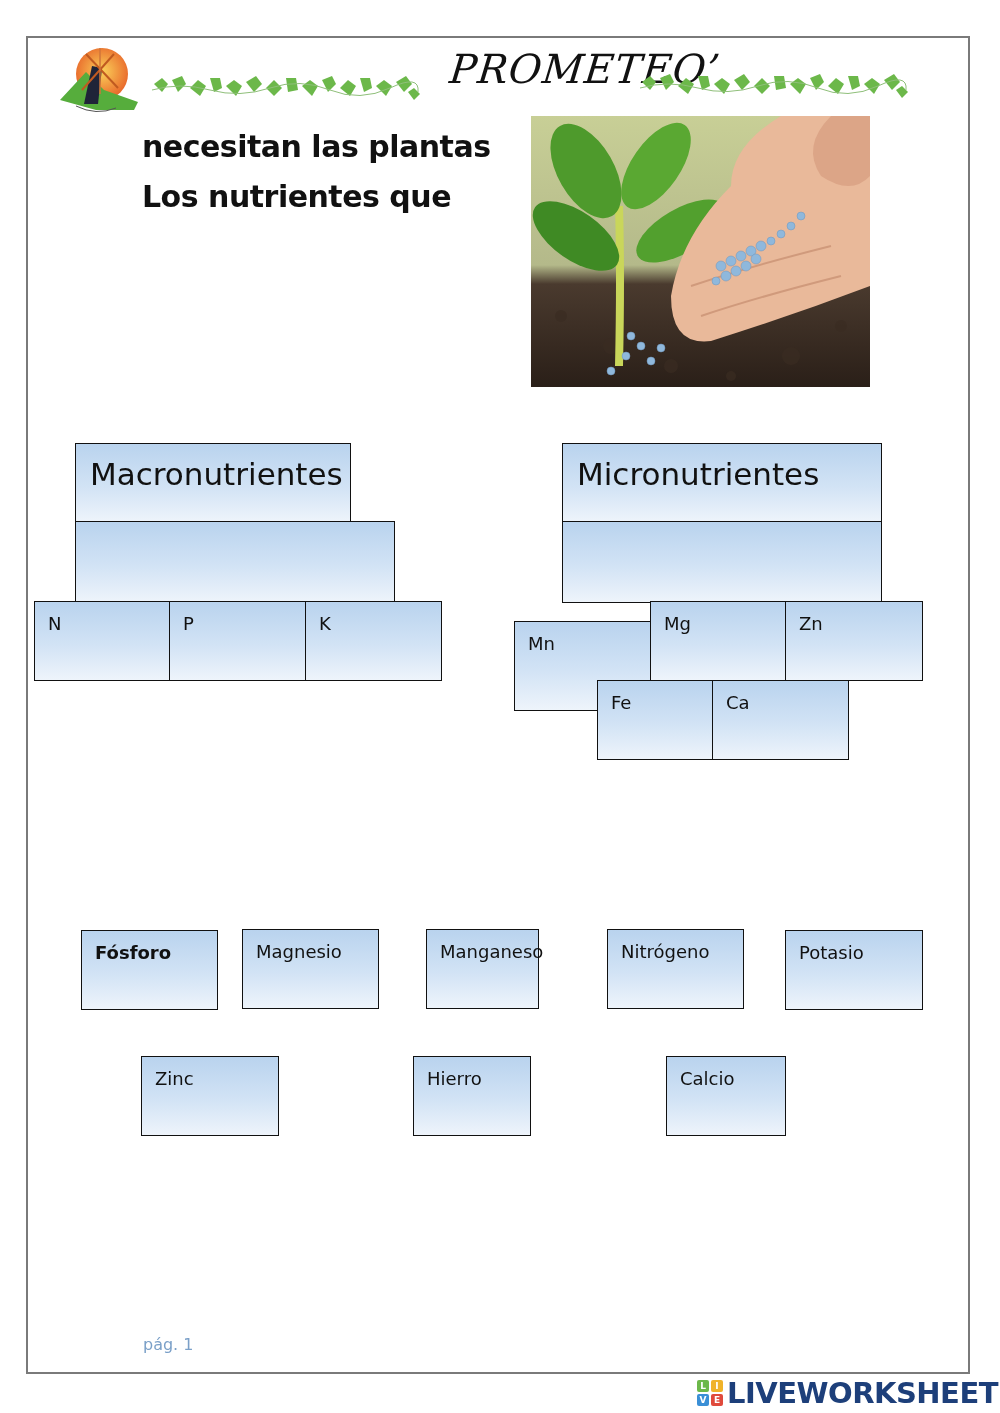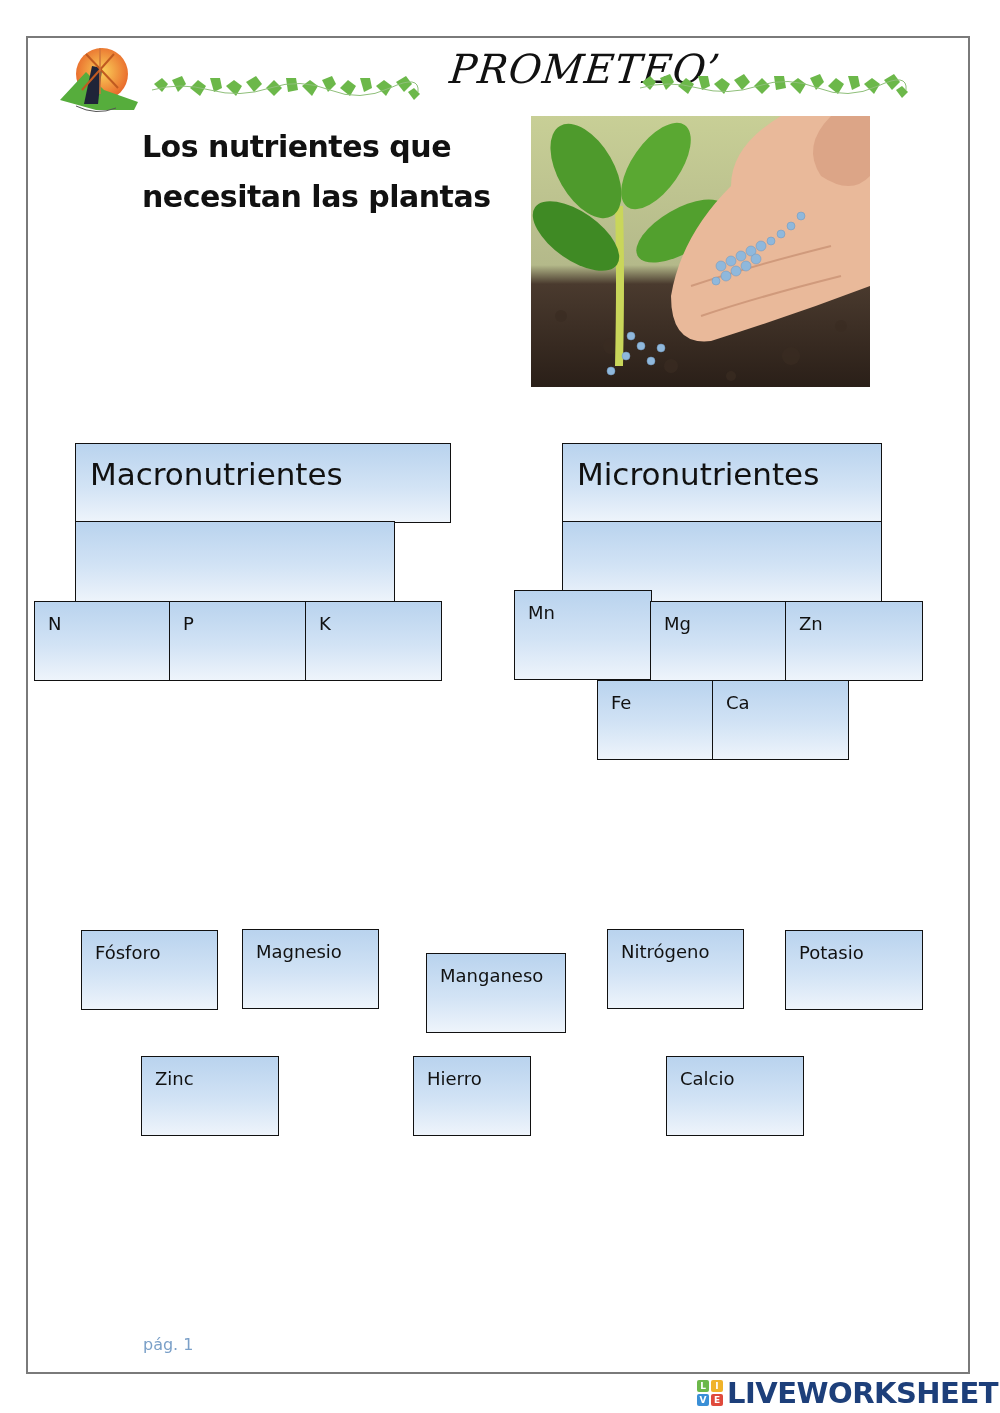--- a/index.html
+++ b/index.html
@@ -95,22 +95,22 @@
         <path d="M210 8 l10 0 l2 10 l-8 4 z"></path>
       <path d="M226 16 l8 -6 l8 6 l-6 10 z"></path>
         <path d="M246 12 l10 -6 l6 8 l-8 8 z"></path>
         <path d="M258 22 l6 -4 l6 6 l-6 6 z"></path>
     </g>
     <path d="M2 20 Q30 12 60 20 T120 18 T180 20 T240 18 T268 22" stroke="#8fbf7a" stroke-width="1" fill="none"></path>
   </svg>
 </div>
 
 <div class="abs title">
+  <div>necesitan las plantas</div>
   <div>Los nutrientes que</div>
-  <div>necesitan las plantas</div>
 </div>
 
 <div class="abs photo">
   <svg width="339" height="271" viewBox="0 0 339 271">
     <defs>
       <linearGradient id="bg" x1="0" y1="0" x2="0" y2="1">
         <stop offset="0%" stop-color="#c8cf96"></stop>
         <stop offset="55%" stop-color="#b4b98a"></stop>
         <stop offset="62%" stop-color="#4a3a2e"></stop>
         <stop offset="100%" stop-color="#2a1f18"></stop>
@@ -157,77 +157,77 @@
       <circle cx="100" cy="220" r="4"></circle>
         <circle cx="110" cy="230" r="4"></circle>
         <circle cx="95" cy="240" r="4"></circle>
       <circle cx="120" cy="245" r="4"></circle>
         <circle cx="80" cy="255" r="4"></circle>
         <circle cx="130" cy="232" r="4"></circle>
     </g>
   </svg>
 </div>
 
-<div class="box hdr" style="left:75px; top:443px; width:376px; height:80px;">
+<div class="box hdr" style="left:75px; top:443px; width:276px; height:80px;">
   <span class="lbl">Macronutrientes</span>
 </div>
 <div class="box" style="left:75px; top:521px; width:320px; height:82px;"></div>
 <div class="box chip" style="left:34px; top:601px; width:137px; height:80px;">
   <span class="lbl">N</span>
 </div>
 <div class="box chip" style="left:169px; top:601px; width:138px; height:80px;">
   <span class="lbl">P</span>
 </div>
 <div class="box chip" style="left:305px; top:601px; width:137px; height:80px;">
   <span class="lbl">K</span>
 </div>
 
 <div class="box hdr" style="left:562px; top:443px; width:320px; height:80px;">
   <span class="lbl">Micronutrientes</span>
 </div>
 <div class="box" style="left:562px; top:521px; width:320px; height:82px;"></div>
-<div class="box chip" style="left:514px; top:590px; width:138px; height:90px;">
+<div class="box chip" style="left:514px; top:621px; width:138px; height:90px;">
   <span class="lbl">Mn</span>
 </div>
 <div class="box chip" style="left:650px; top:601px; width:137px; height:80px;">
   <span class="lbl">Mg</span>
 </div>
 <div class="box chip" style="left:785px; top:601px; width:138px; height:80px;padding-left:31px;">
   <span class="lbl">Zn</span>
 </div>
 <div class="box chip" style="left:597px; top:680px; width:138px; height:80px;">
   <span class="lbl">Fe</span>
 </div>
 <div class="box chip" style="left:712px; top:680px; width:137px; height:80px;">
   <span class="lbl">Ca</span>
 </div>
 
-<div class="box chip" style="left:81px; top:930px; width:137px; height:80px;">
+<div class="box chip" style="left:81px; top:930px; width:137px; height:80px;font-weight:bold;">
   <span class="lbl">Fósforo</span>
 </div>
 <div class="box chip" style="left:242px; top:929px; width:137px; height:80px;">
   <span class="lbl">Magnesio</span>
 </div>
-<div class="box chip" style="left:426px; top:929px; width:140px; height:80px;margin-top:24px;">
+<div class="box chip" style="left:426px; top:929px; width:113px; height:80px;">
   <span class="lbl">Manganeso</span>
 </div>
 <div class="box chip" style="left:607px; top:929px; width:137px; height:80px;text-align:right;">
   <span class="lbl">Nitrógeno</span>
 </div>
 <div class="box chip" style="left:785px; top:930px; width:138px; height:80px;">
   <span class="lbl">Potasio</span>
 </div>
 
 <div class="box chip" style="left:141px; top:1056px; width:138px; height:80px;padding-left:13px;">
   <span class="lbl">Zinc</span>
 </div>
 <div class="box chip" style="left:413px; top:1056px; width:118px; height:80px;">
   <span class="lbl">Hierro</span>
 </div>
-<div class="box chip" style="left:666px; top:1056px; width:138px; height:80px;">
+<div class="box chip" style="left:666px; top:1056px; width:120px; height:80px;">
   <span class="lbl">Calcio</span>
 </div>
 
 <div class="abs footer-page">pág. 1</div>
 
 <div class="abs lw">
   <div class="lw-grid">
     <span style="background:#6cb84a;">L</span>
     <span style="background:#f0b32a;">I</span>
     <span style="background:#3a8fd6;">V</span>

